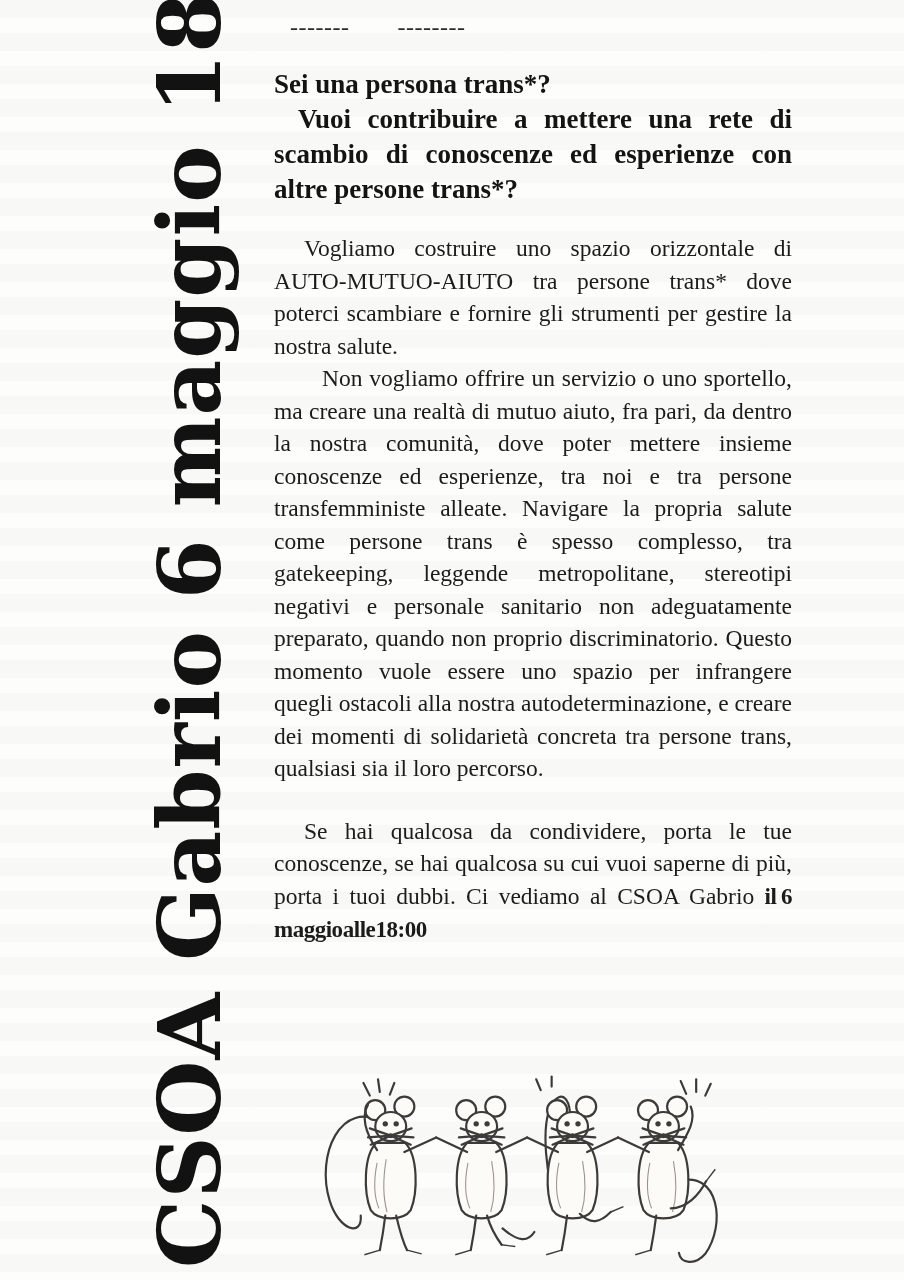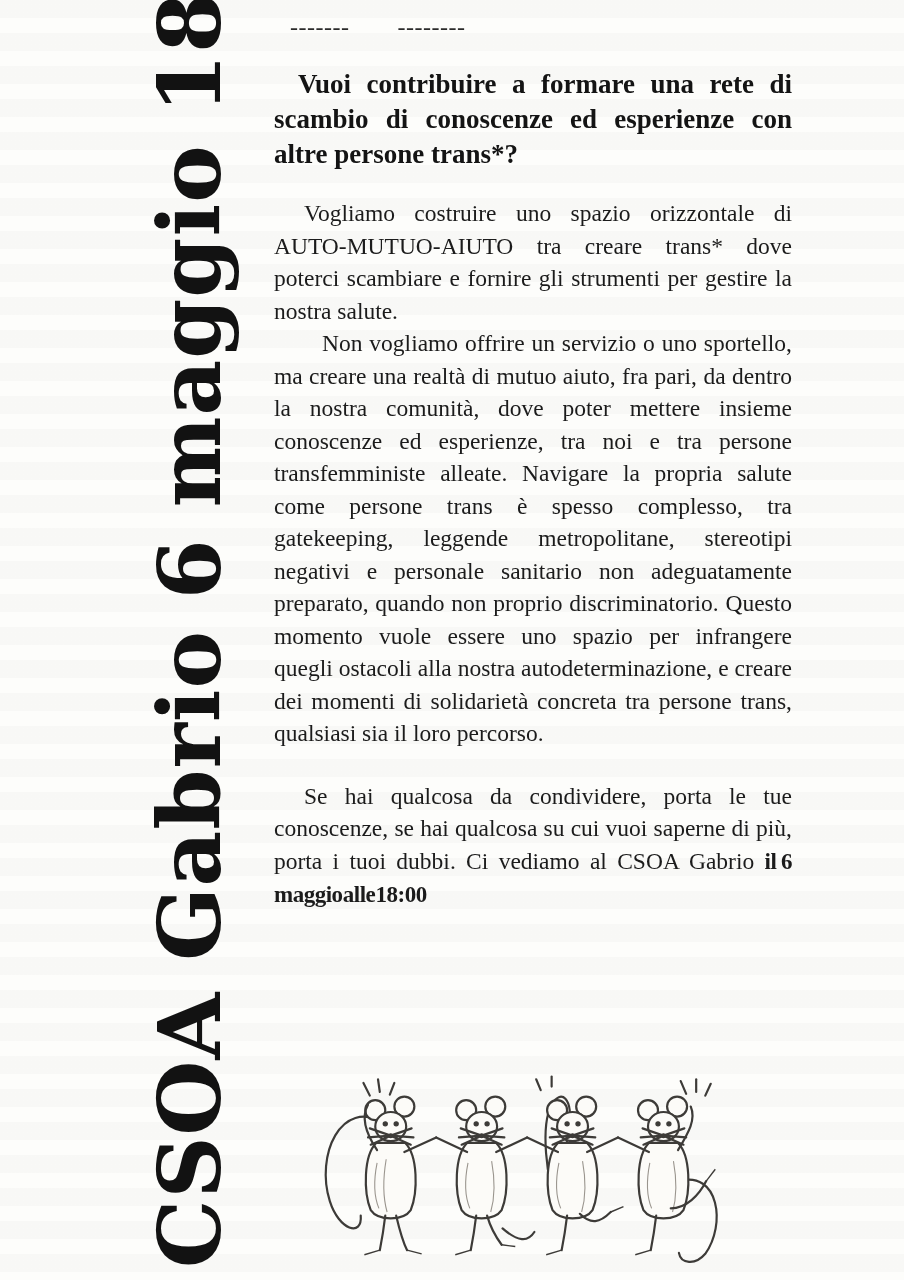--- a/index.html
+++ b/index.html
@@ -111,25 +111,26 @@
 <div class="banner">CSOA Gabrio 6 maggio 18:00</div>
 
 <div class="content">
 
   <div class="header-row">
     <span class="dashes left">-------</span>
     <span class="dashes right">--------</span>
   </div>
 
   <div class="intro">
-    <p class="q2">Vuoi contribuire a formare una rete di scambio di conoscenze ed esperienze con altre persone trans*?</p>
+    <p class="q1">Sei una persona trans*?</p>
+    <p class="q2">Vuoi contribuire a mettere una rete di scambio di conoscenze ed esperienze con altre persone trans*?</p>
   </div>
 
   <div class="body-block">
-    <p class="p1">Vogliamo costruire uno spazio orizzontale di AUTO-MUTUO-AIUTO tra creare trans* dove poterci scambiare e fornire gli strumenti per gestire la nostra salute.</p>
+    <p class="p1">Vogliamo costruire uno spazio orizzontale di AUTO-MUTUO-AIUTO tra persone trans* dove poterci scambiare e fornire gli strumenti per gestire la nostra salute.</p>
     <p class="p3">Non vogliamo offrire un servizio o uno sportello, ma creare una realtà di mutuo aiuto, fra pari, da dentro la nostra comunità, dove poter mettere insieme conoscenze ed esperienze, tra noi e tra persone transfemministe alleate. Navigare la propria salute come persone trans è spesso complesso, tra gatekeeping, leggende metropolitane, stereotipi negativi e personale sanitario non adeguatamente preparato, quando non proprio discriminatorio. Questo momento vuole essere uno spazio per infrangere quegli ostacoli alla nostra autodeterminazione, e creare dei momenti di solidarietà concreta tra persone trans, qualsiasi sia il loro percorso.</p>
   </div>
 
   <div class="closing">
     <p><span>Se hai qualcosa da condividere, porta le tue conoscenze, se hai qualcosa su cui vuoi saperne di più, porta i tuoi dubbi. Ci vediamo al CSOA Gabrio </span><span class="event-bold">il 6 maggio alle 18:00</span></p>
   </div>
 
 </div>
 
 <div class="illustration">

